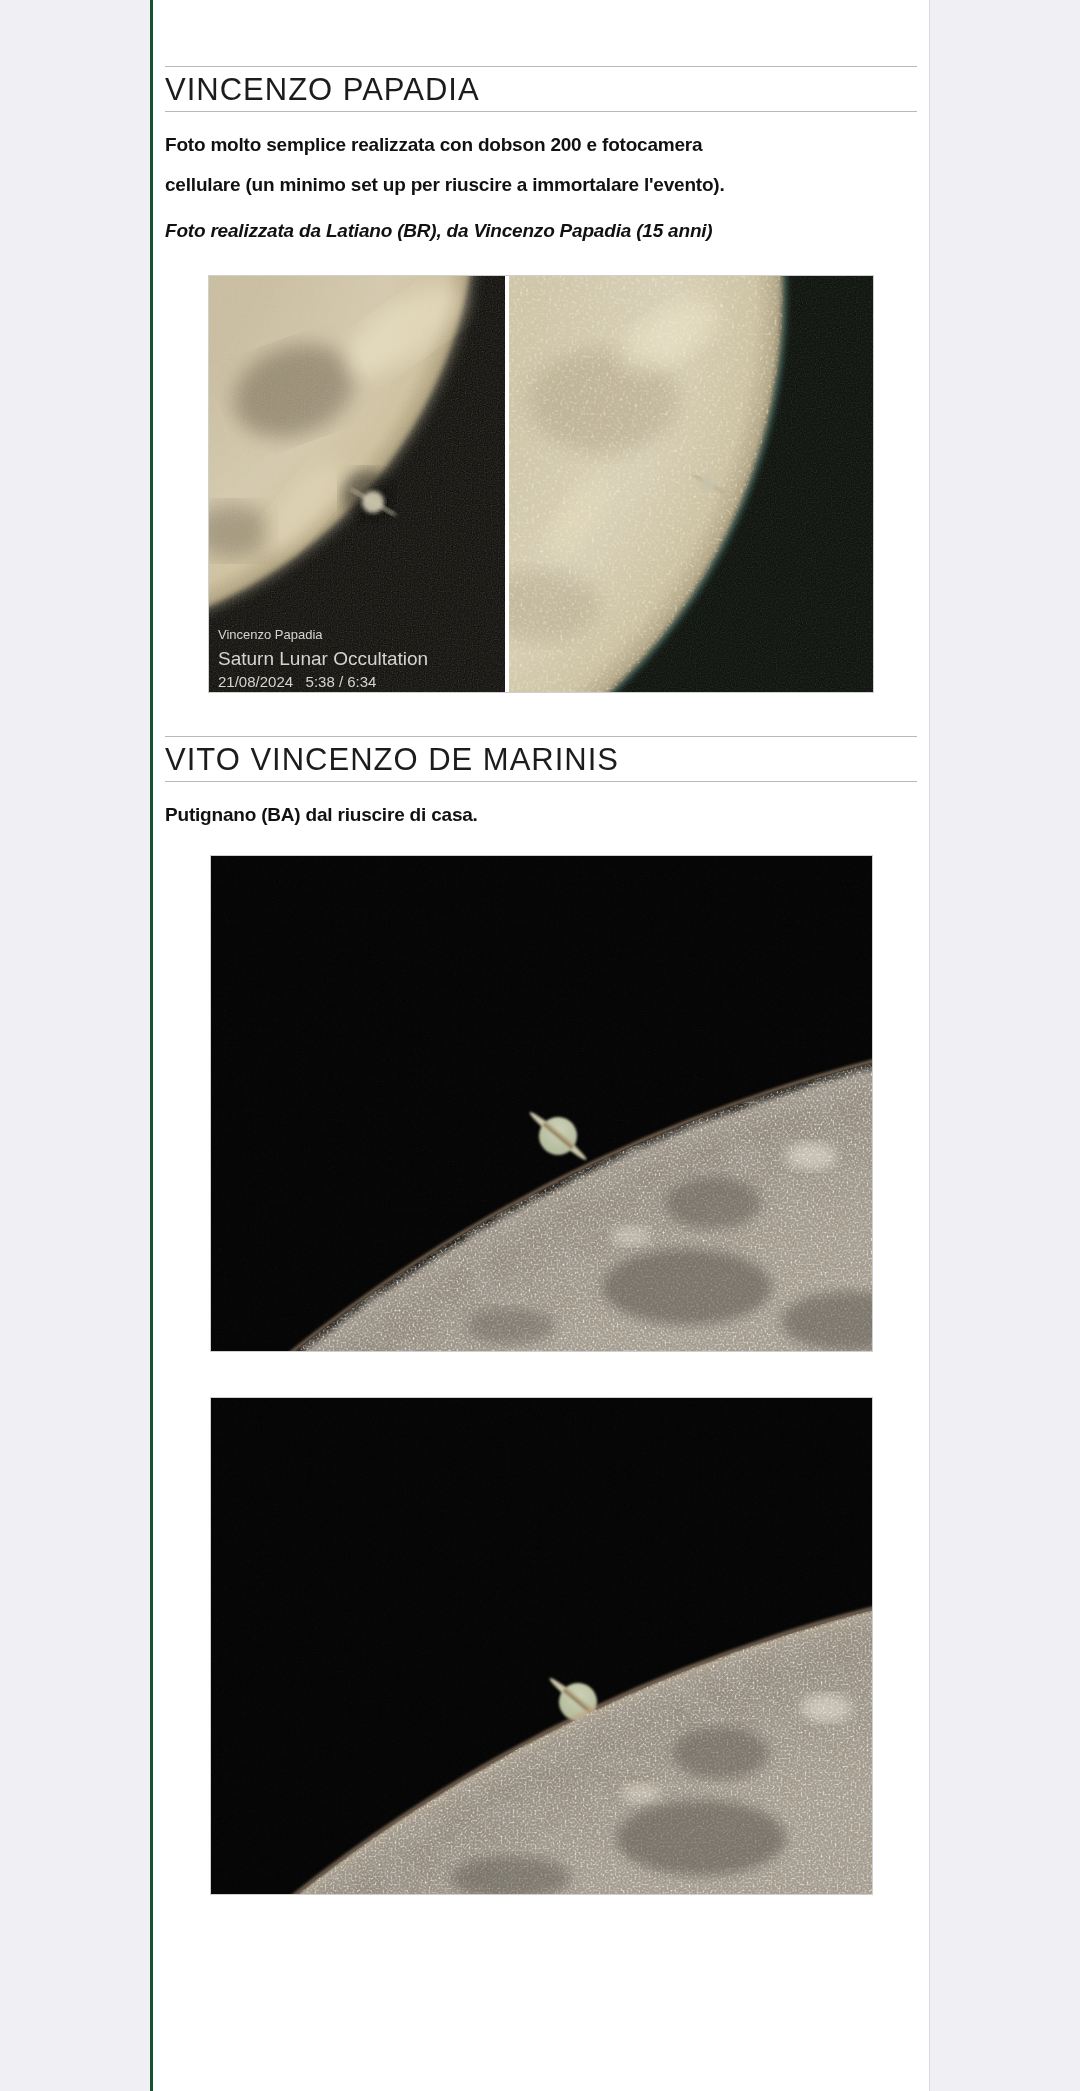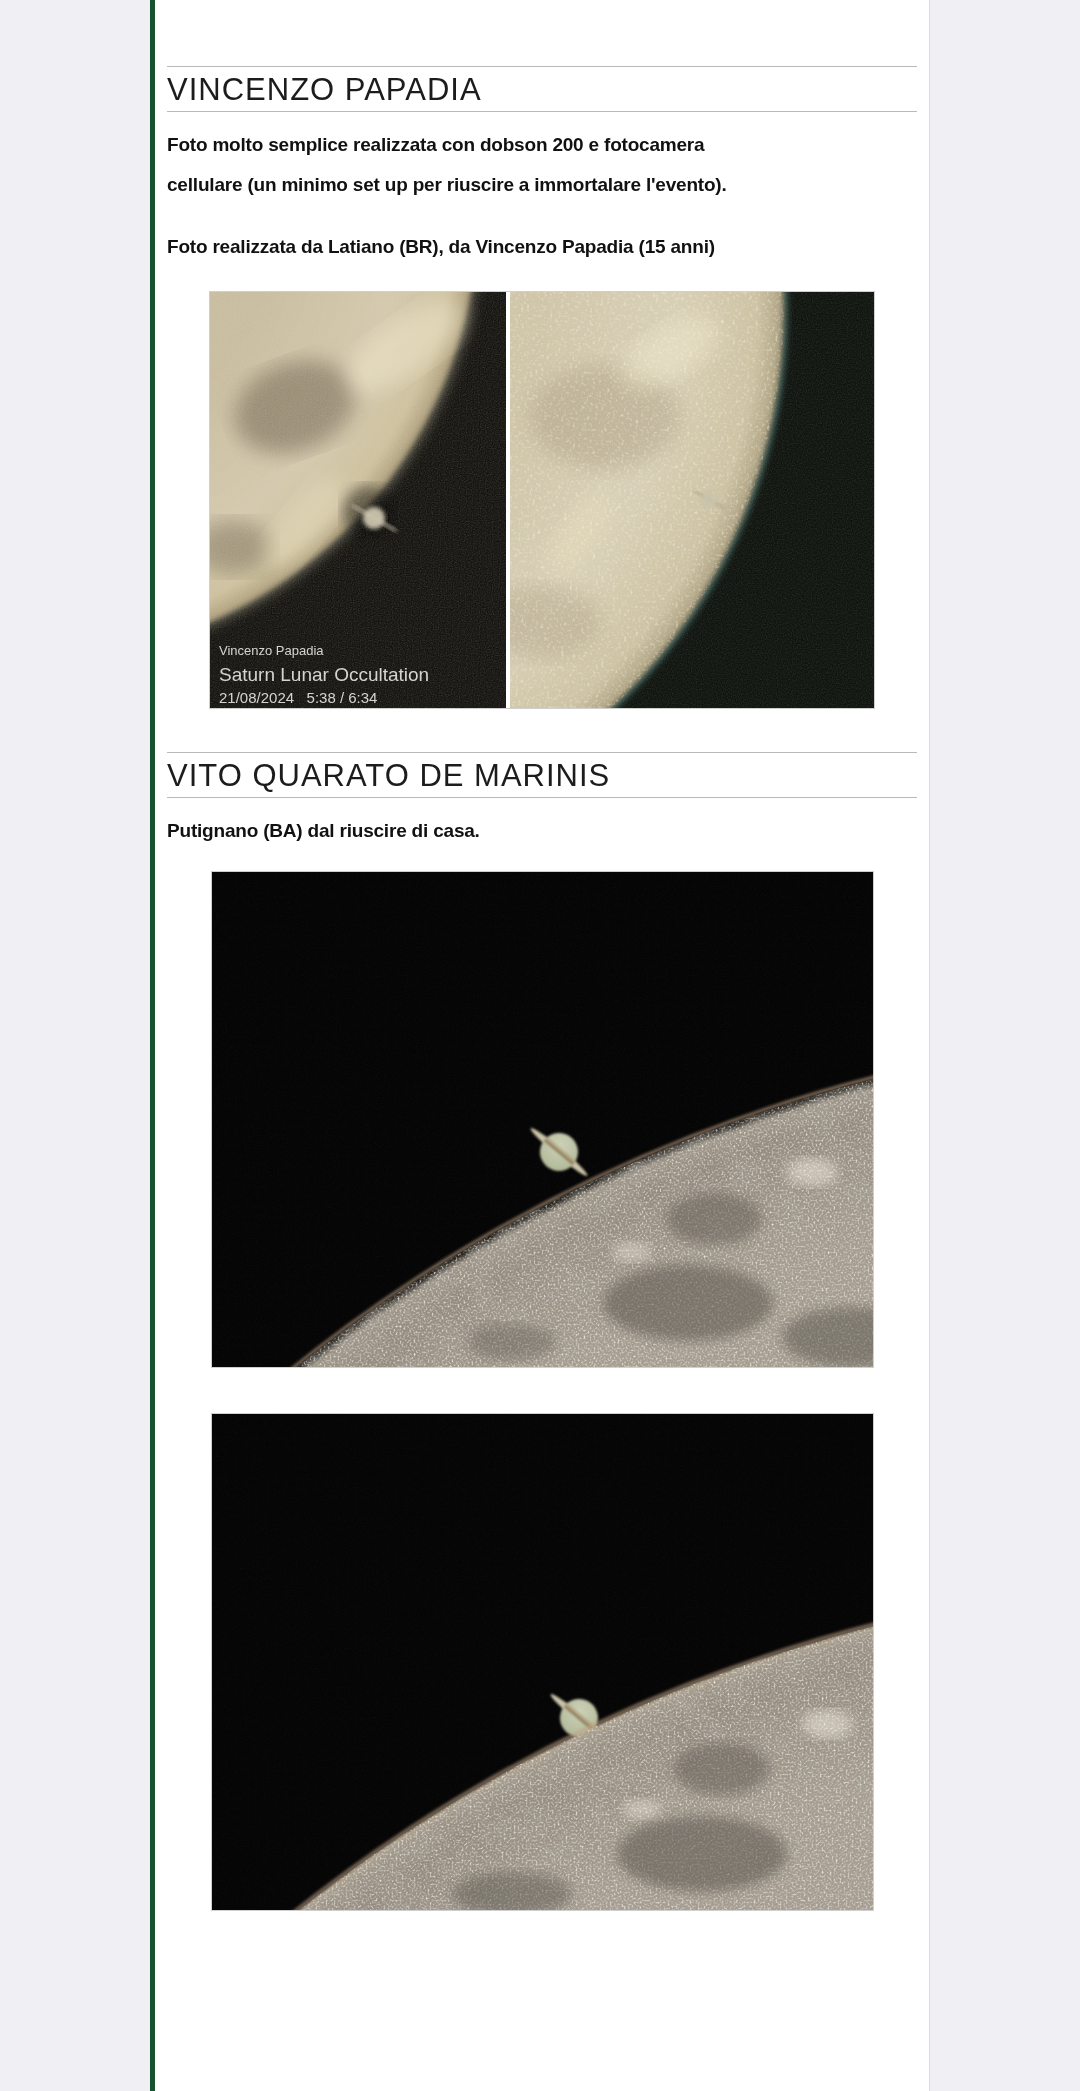--- a/index.html
+++ b/index.html
@@ -7,21 +7,21 @@
     width:1080px;height:2091px;
     background:#f0eff3;
     font-family:"Liberation Sans", sans-serif;
     overflow:hidden;
   }
   .content{
     box-sizing:border-box;
     width:780px;height:2091px;
     margin:0 auto;
     background:#ffffff;
-    border-left:5px solid #14532d;
+    border-left:3px solid #14532d;
     border-right:1px solid #dcdbe0;
     overflow:hidden;
   }
   h2.section-heading{
     margin:43px 12px 0;
     padding:7px 0 6px;
     border-top:1px solid #b9b9b9;
     border-bottom:1px solid #b9b9b9;
     font-size:31px;line-height:31px;
     font-weight:400;
@@ -30,21 +30,21 @@
   }
   h2.section-heading.first{margin-top:66px;}
   p.body-text{
     margin:13px 12px 0;
     font-size:19px;line-height:40px;
     font-weight:700;
     letter-spacing:-0.2px;
     color:#111;
     white-space:pre;
   }
-  p.body-text.followup{margin-top:22px;}
+  p.body-text.followup{margin-top:6px;font-style:italic;}
   figure{display:block;}
   figure.photo{
     margin:20px auto 0;
     border:1px solid #cfcfcf;
     font-size:0;line-height:0;
     background:#000;
   }
   figure.photo.duo{width:664px;margin-top:24px;}
   figure.photo.single{width:661px;}
   figure.photo.second{margin-top:45px;}
@@ -158,21 +158,21 @@
             <rect x="181" y="206" width="36" height="3" rx="1.5" fill="#9a9480" opacity="0.6" filter="url(#p2b2)"></rect>
           </g>
           <circle cx="199" cy="208" r="8" fill="#c8c2aa" opacity="0.9" filter="url(#p2b2)"></circle>
         </g>
         <rect x="0" y="0" width="364" height="416" filter="url(#p2grain)" opacity="0.16"></rect>
       </svg>
 
     </div>
   </figure>
 
-  <h2 class="section-heading">VITO QUARATO DE MARINIS</h2>
+  <h2 class="section-heading">VITO VINCENZO DE MARINIS</h2>
 
   <p class="body-text">Putignano (BA) dal riuscire di casa.</p>
 
 
   <figure class="photo single">
     <svg width="661" height="495" viewBox="0 0 661 495">
       <defs>
         <radialGradient id="p3moon" gradientUnits="userSpaceOnUse" cx="1044" cy="1695" r="1536">
           <stop offset="0.9" stop-color="#a59c8f"></stop>
           <stop offset="0.955" stop-color="#999084"></stop>

